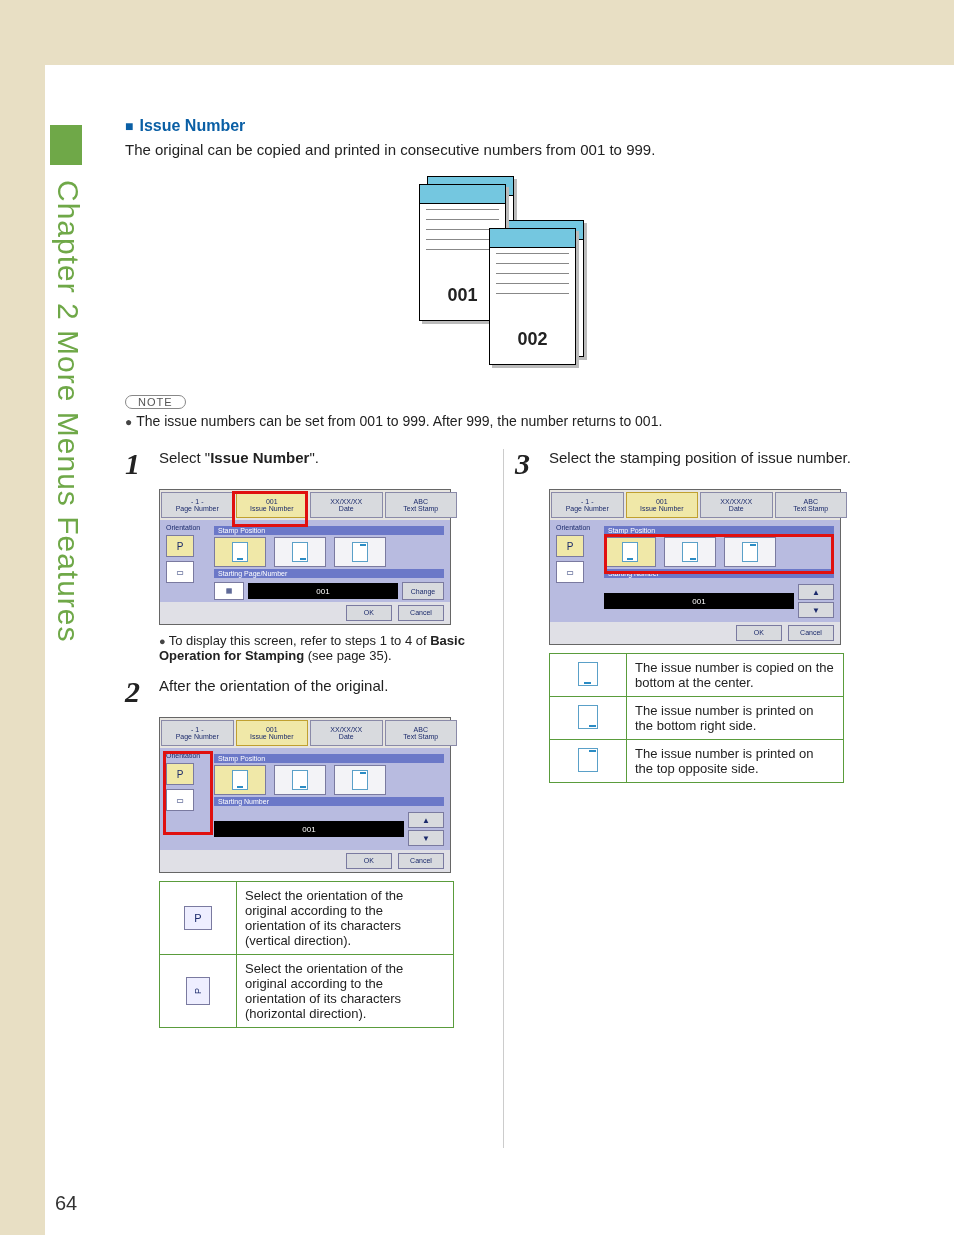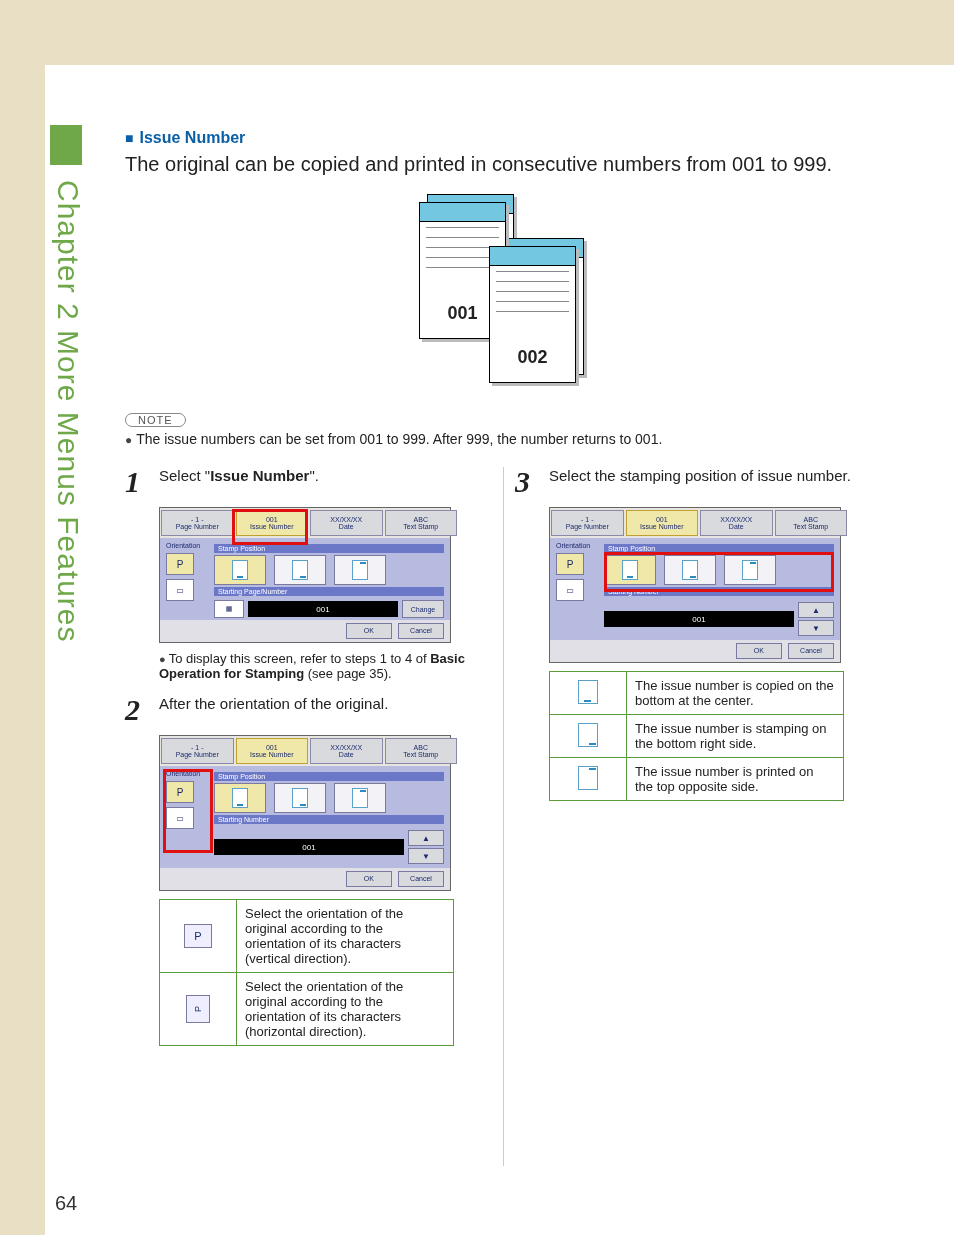--- a/index.html
+++ b/index.html
@@ -37,35 +37,35 @@
     color: #6fa848;
     writing-mode: vertical-rl;
     text-orientation: sideways;
     letter-spacing: 1px;
     font-weight: 400;
     white-space: nowrap;
   }
   .content {
     position: absolute;
     left: 125px;
-    top: 129px;
+    top: 117px;
     width: 760px;
   }
   .heading-row {
     font-size: 16px;
     font-weight: bold;
     color: #0a5fa5;
     margin-bottom: 6px;
   }
   .heading-row .sq {
     font-size: 14px;
     margin-right: 6px;
   }
   .body-text {
-    font-size: 20px;
+    font-size: 15px;
     color: #222;
     margin-bottom: 18px;
   }
 
   
   .docs-fig {
     width: 180px;
     margin: 0 auto 20px auto;
     position: relative;
     height: 195px;
@@ -539,21 +539,21 @@
       </div>
 
       <table class="exp-table">
         <tbody>
             <tr>
           <td class="ic"><span class="ic-page"><span class="m" style="bottom:1px;left:5px;"></span></span></td>
           <td>The issue number is copied on the bottom at the center.</td>
         </tr>
         <tr>
           <td class="ic"><span class="ic-page"><span class="m" style="bottom:1px;right:1px;"></span></span></td>
-          <td>The issue number is stamping on the bottom right side.</td>
+          <td>The issue number is printed on the bottom right side.</td>
         </tr>
         <tr>
           <td class="ic"><span class="ic-page"><span class="m" style="top:1px;right:1px;"></span></span></td>
           <td>The issue number is printed on the top opposite side.</td>
         </tr>
       </tbody>
         </table>
     </div>
   </div>
 </div>

